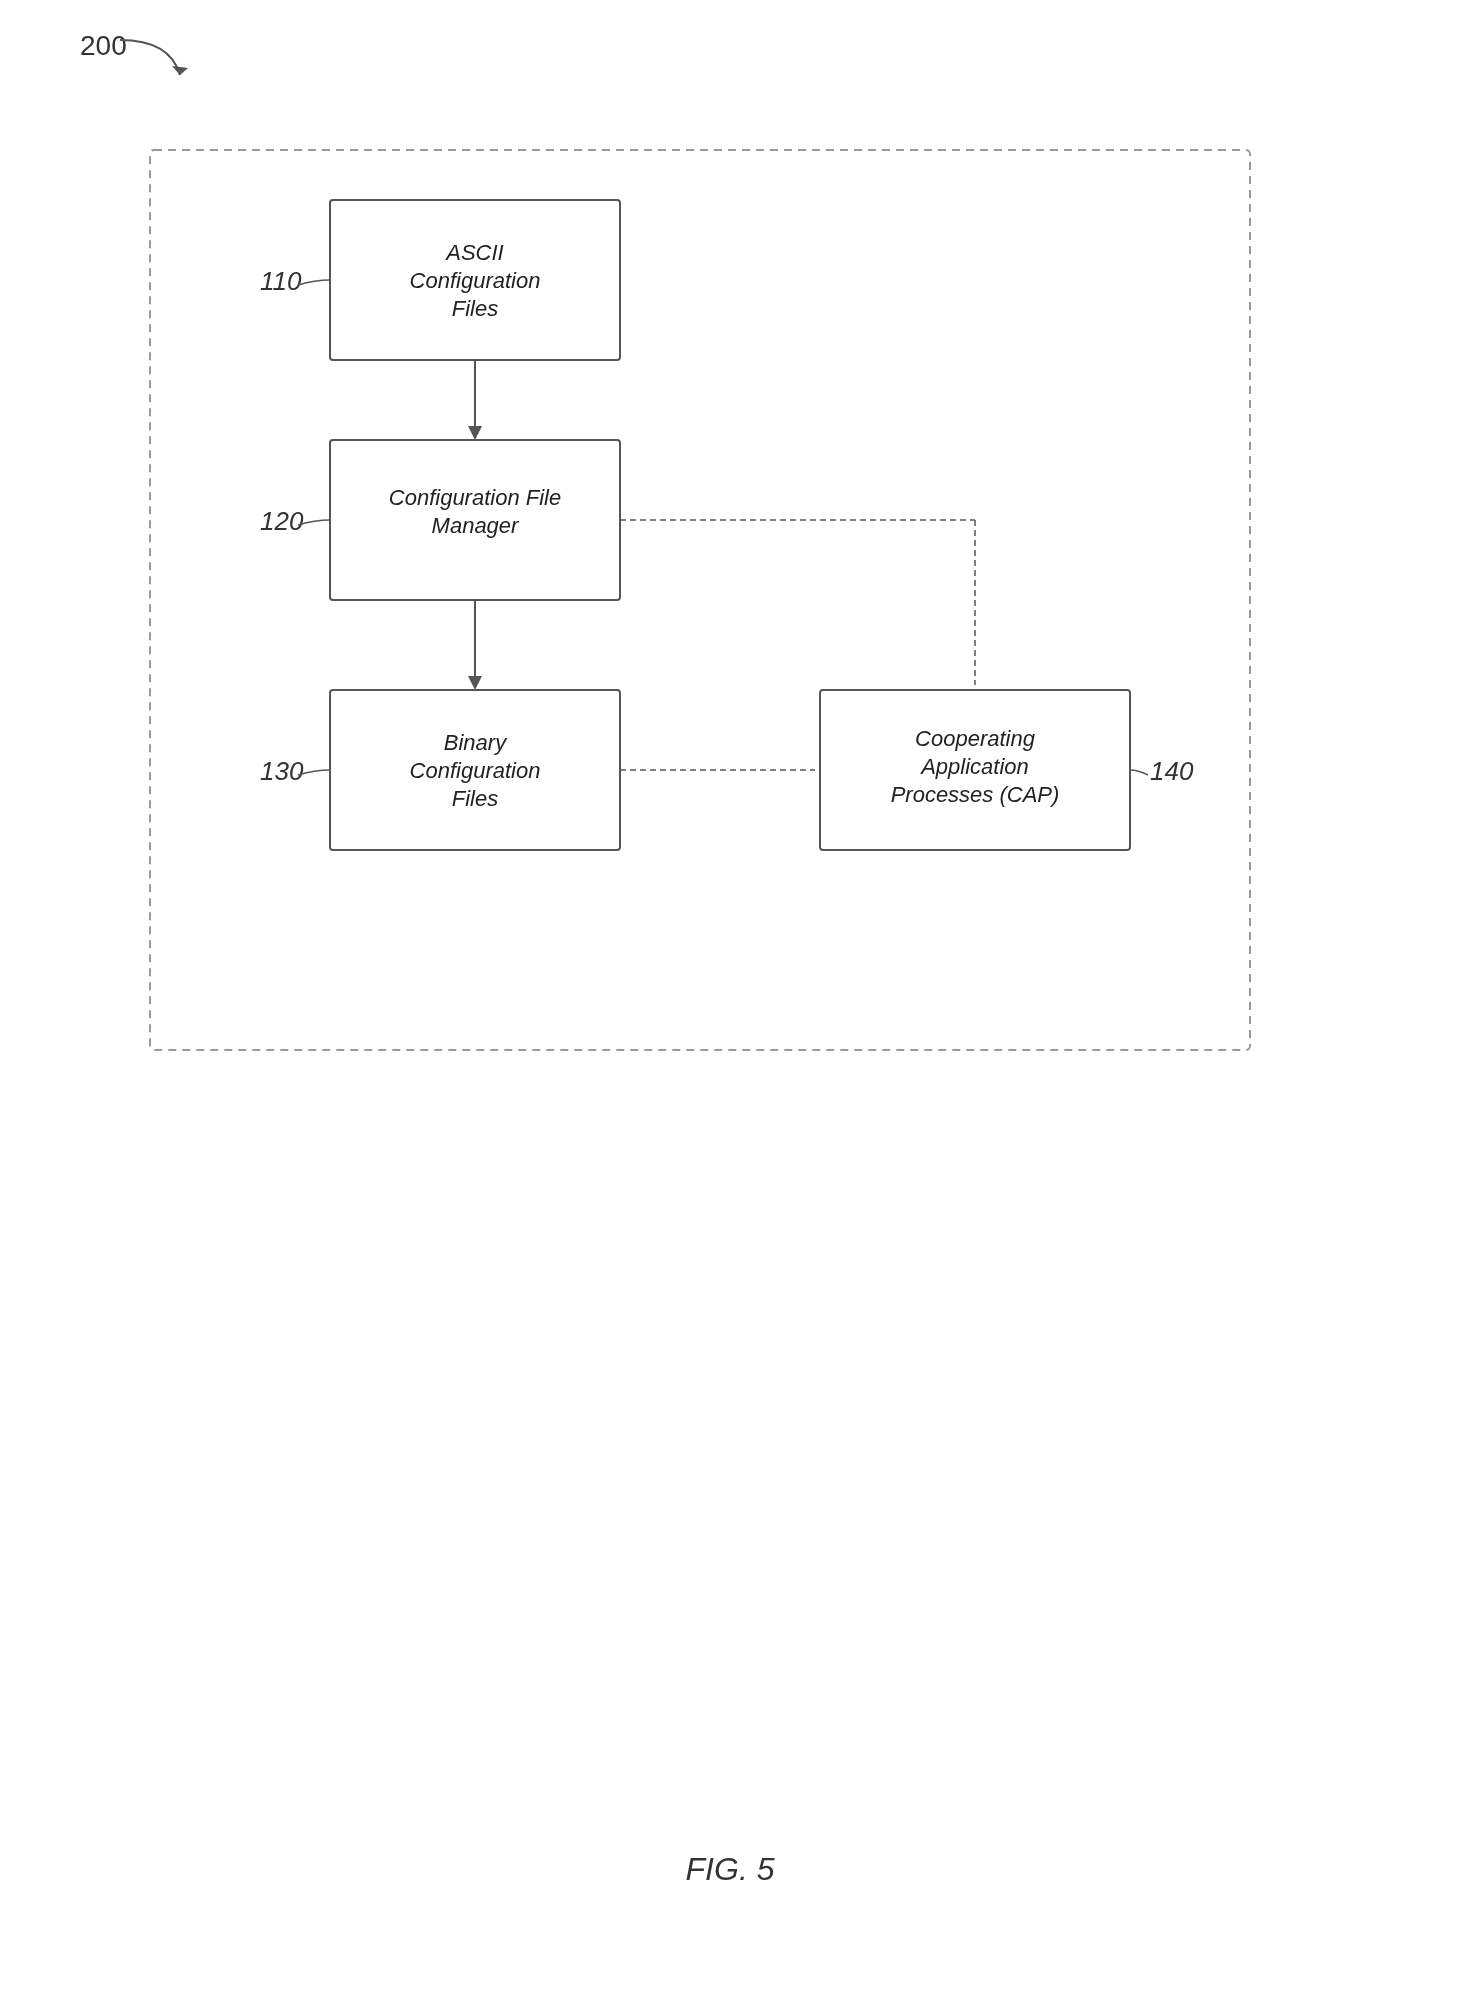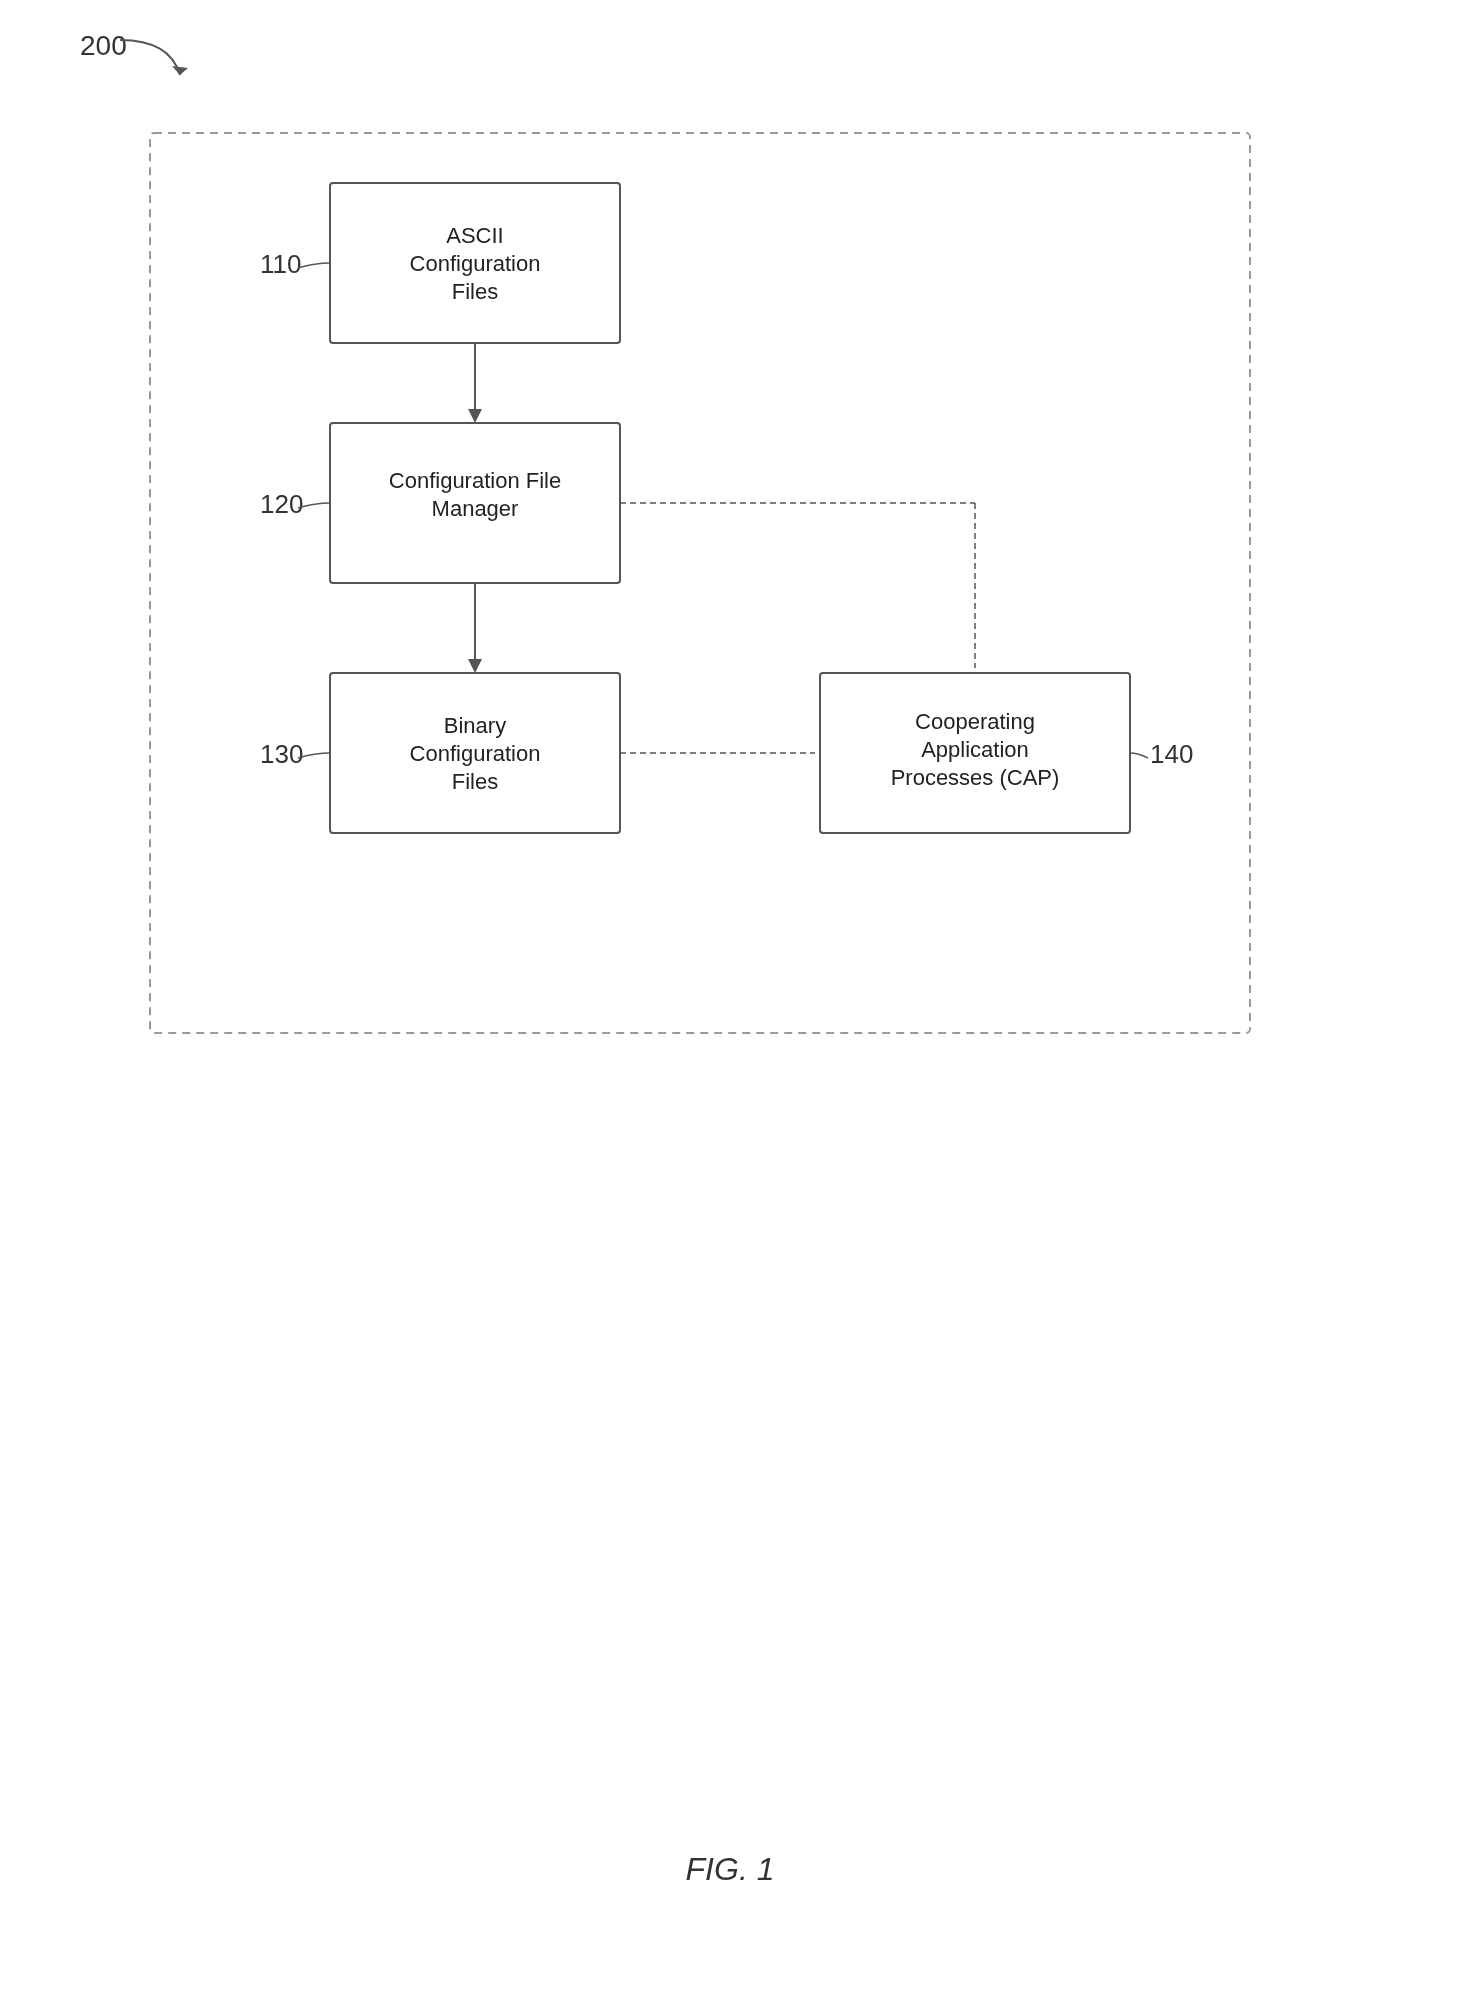--- a/index.html
+++ b/index.html
@@ -41,21 +41,21 @@
 <body>
 
 <div class="figure-number-label">200</div>
 
 <svg style="position:absolute; top:30px; left:80px; width:120px; height:60px; overflow:visible;">
 
   <path d="M 40 10 Q 90 10 100 45" stroke="#555" stroke-width="2" fill="none"></path>
   <polygon points="100,45 92,36 108,38" fill="#555"></polygon>
 </svg>
 
-<div style="position:absolute; top:113px; left:140px; width:1180px; height:950px;">
+<div style="position:absolute; top:130px; left:140px; width:1180px; height:950px;font-style:italic;">
 
   <svg style="position:absolute; top:0; left:0; width:100%; height:100%;">
 
     <rect x="10" y="20" width="1100" height="900" fill="none" stroke="#999" stroke-width="2" stroke-dasharray="8,6" rx="4"></rect>
 
     <rect x="190" y="70" width="290" height="160" fill="white" stroke="#555" stroke-width="2" rx="3"></rect>
     <text x="335" y="130" text-anchor="middle" font-size="22" fill="#222" font-family="Arial">ASCII</text>
     <text x="335" y="158" text-anchor="middle" font-size="22" fill="#222" font-family="Arial">Configuration</text>
     <text x="335" y="186" text-anchor="middle" font-size="22" fill="#222" font-family="Arial">Files</text>
 
@@ -93,13 +93,13 @@
 
     <text x="120" y="650" font-size="26" fill="#333" font-family="Arial">130</text>
     <path d="M 158 645 Q 175 640 190 640" stroke="#555" stroke-width="1.5" fill="none"></path>
 
     <text x="1010" y="650" font-size="26" fill="#333" font-family="Arial">140</text>
     <path d="M 1008 645 Q 998 640 990 640" stroke="#555" stroke-width="1.5" fill="none"></path>
   </svg>
 
 </div>
 
-<div class="fig-caption">FIG. 1</div>
+<div class="fig-caption">FIG. 5</div>
 
 </body></html>

